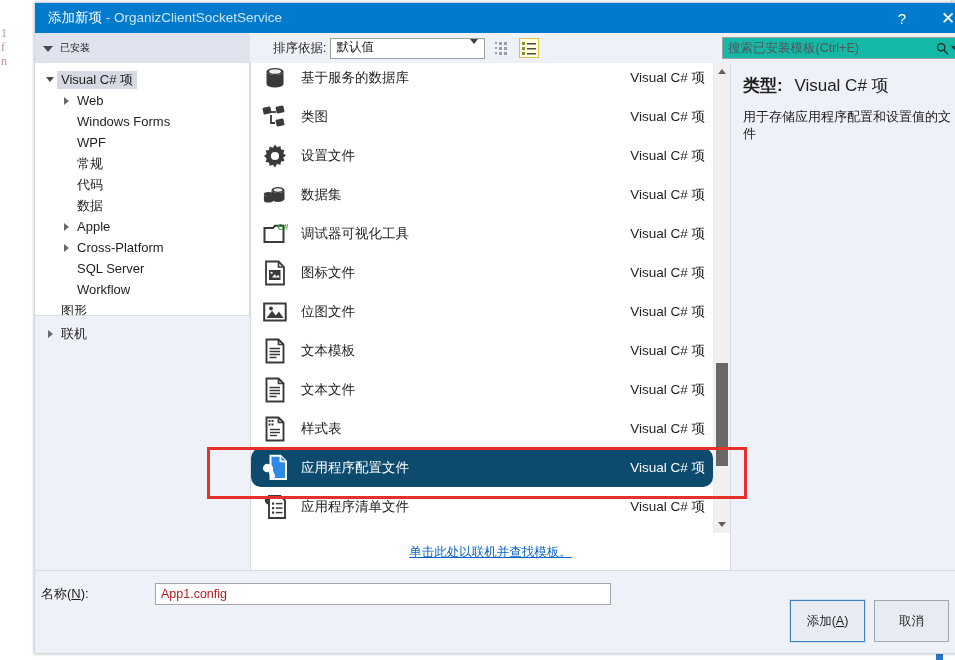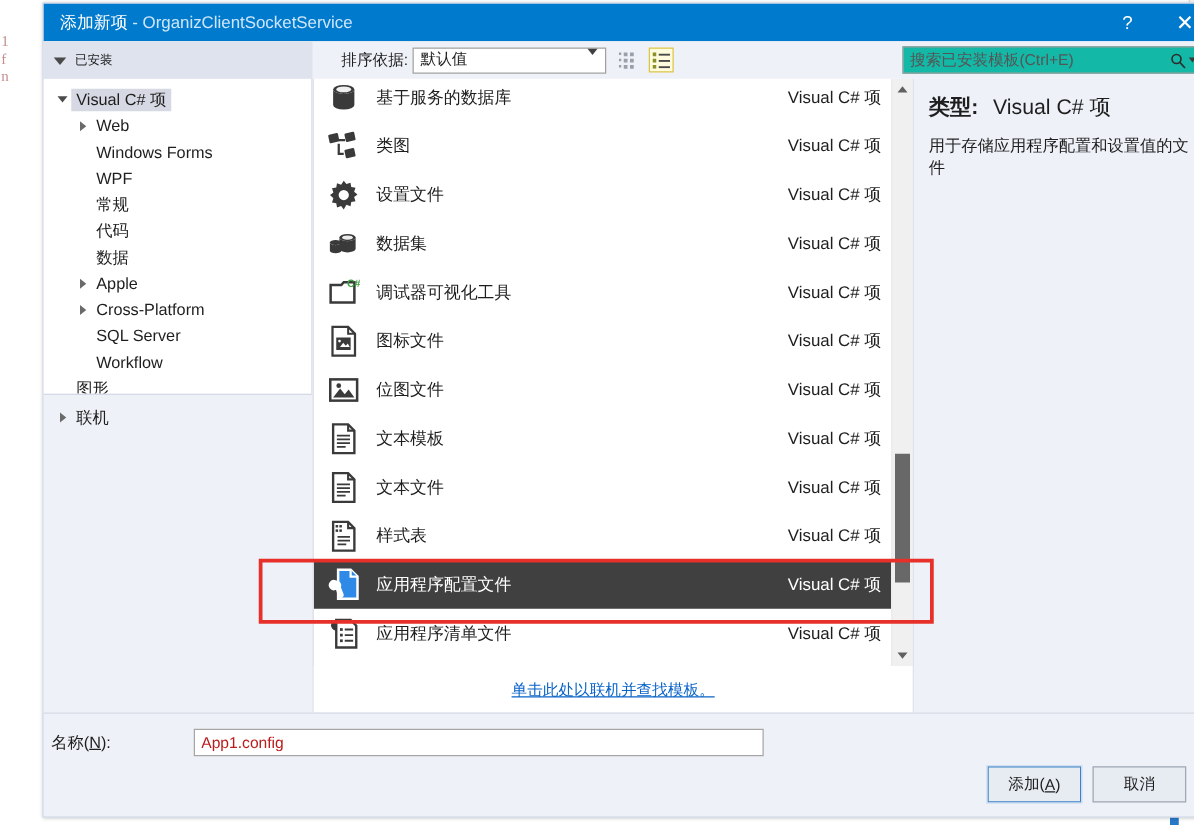--- a/index.html
+++ b/index.html
@@ -241,21 +241,21 @@
     font-size: 13.5px; color: #1e1e1e;
   }
   .list-row .ico {
     width: 30px; flex: 0 0 30px;
     height: 30px;
     display: flex; align-items: center; justify-content: center;
     margin-right: 11px;
   }
   .list-row .name { flex: 1 1 auto; white-space: nowrap; }
   .list-row .kind { color: #1e1e1e; white-space: nowrap; font-size: 13.5px;}
-  .list-row.selected { background: #404040; }
+  .list-row.selected { background: #0c4a6e; border-radius: 10px; }
   .list-row.selected .name,
   .list-row.selected .kind { color: #ffffff; }
   .list-row.selected .ico svg { fill: #ffffff; stroke: #ffffff; }
 
   
   #mid-scrollbar {
     width: 17px; flex: 0 0 17px;
     background: #f0f0f0;
     border-left: 1px solid #eaeaea;
     display: flex; flex-direction: column;
@@ -331,21 +331,21 @@
     background: #ffffff; border: 1px solid #a5a5a5;
     font-family: "Liberation Sans", sans-serif;
     font-size: 12.5px; color: #b91c1c;
     padding-left: 5px; outline: none;
   }
   #btn-row {
     position: absolute; right: 22px; bottom: 11px;
     display: flex; gap: 9px;
   }
   .dlg-btn {
-    width: 75px; height: 29px;
+    width: 75px; height: 42px;
     background: #e7ecf3;
     border: 1px solid #a0a6b2;
     font-family: "Liberation Sans", sans-serif;
     font-size: 12.5px; color: #1e1e1e;
     display: flex; align-items: center; justify-content: center;
     cursor: default;
   }
   .dlg-btn.default {
     border: 1px solid #3f82c8;
     outline: 1px solid #cddff0;

